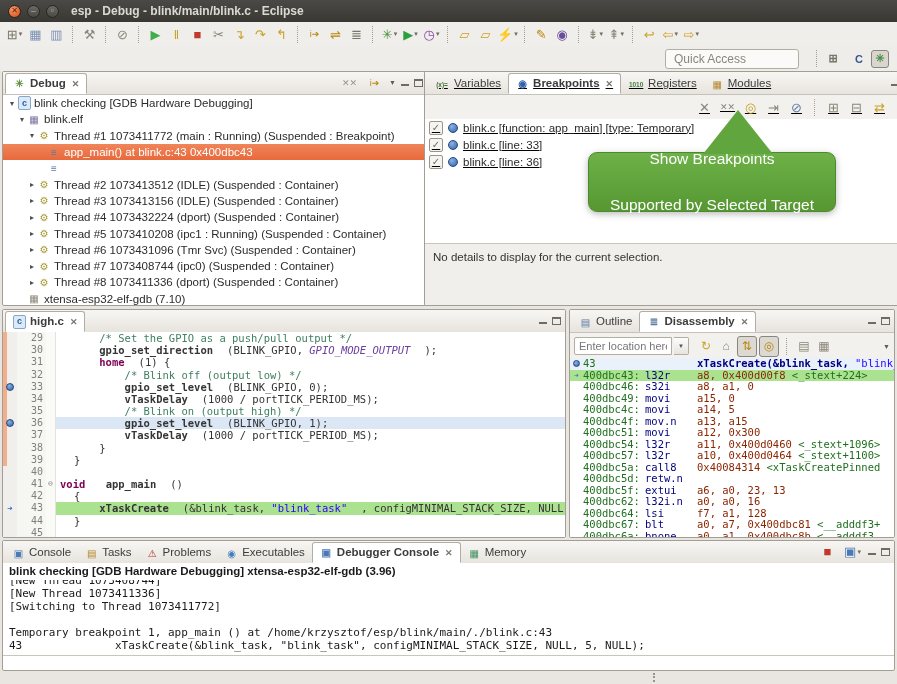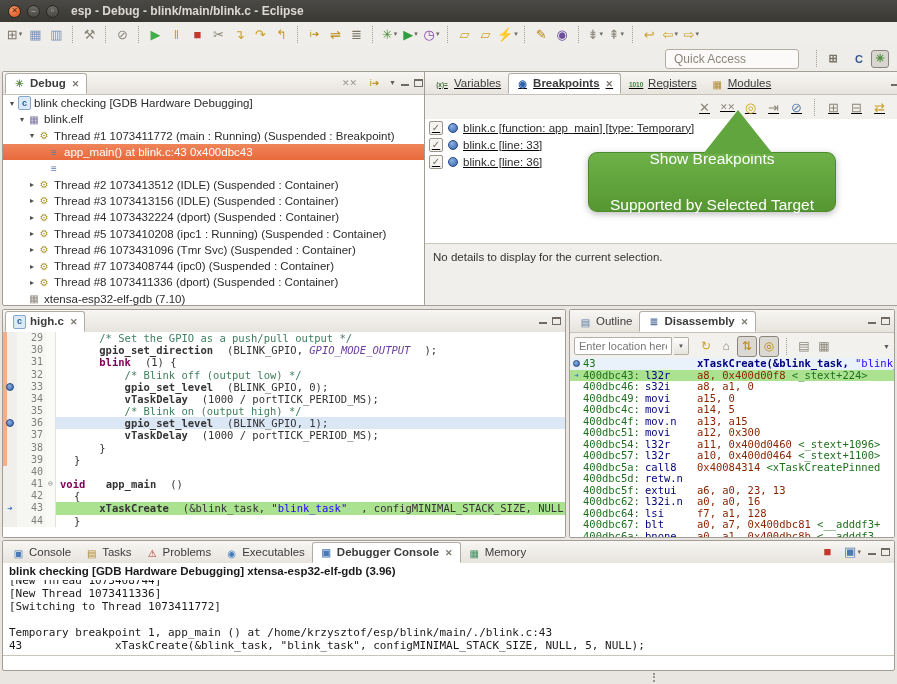--- a/index.html
+++ b/index.html
@@ -454,21 +454,21 @@
         <div class="eline">
           <span class="gmark diff"></span>
           <span class="gnum">30</span>
           <span class="gfold"></span>
           <span class="ecode"><span class="tk-p">    </span><span class="tk-f">gpio_set_direction</span><span class="tk-p">(BLINK_GPIO, </span><span class="tk-m">GPIO_MODE_OUTPUT</span><span class="tk-p">);</span></span>
         </div>
         <div class="eline">
           <span class="gmark diff"></span>
           <span class="gnum">31</span>
           <span class="gfold"></span>
-          <span class="ecode"><span class="tk-p">    </span><span class="tk-k">blink</span><span class="tk-p">(1) {</span></span>
+          <span class="ecode"><span class="tk-p">    </span><span class="tk-k">home</span><span class="tk-p">(1) {</span></span>
         </div>
         <div class="eline">
           <span class="gmark diff"></span>
           <span class="gnum">32</span>
           <span class="gfold"></span>
           <span class="ecode"><span class="tk-p">        </span><span class="tk-c">/* Blink off (output low) */</span></span>
         </div>
         <div class="eline">
           <span class="gmark diff">
             <span class="bp-ico"></span>
@@ -539,20 +539,26 @@
           </span>
           <span class="gnum">43</span>
           <span class="gfold"></span>
           <span class="ecode bg-green"><span class="tk-p">    </span><span class="tk-f">xTaskCreate</span><span class="tk-p">(&amp;blink_task, </span><span class="tk-s">"blink_task"</span><span class="tk-p">, configMINIMAL_STACK_SIZE, NULL, 5, NULL);</span></span>
         </div>
         <div class="eline">
           <span class="gmark"></span>
           <span class="gnum">44</span>
           <span class="gfold"></span>
           <span class="ecode"><span class="tk-p">}</span></span>
+        </div>
+        <div class="eline">
+          <span class="gmark"></span>
+          <span class="gnum">45</span>
+          <span class="gfold"></span>
+          <span class="ecode"></span>
         </div>
       </div>
   </div>
 
   <div class="panel" id="p-disasm">
     <div class="tabbar">
       <span id="disasm-tabs" style="display:flex;align-items:flex-end;height:100%;">
           <div class="tab">
             <span class="tico" style="color: rgb(91, 122, 166);">▤</span>
             <span class="tlab">Outline</span>

